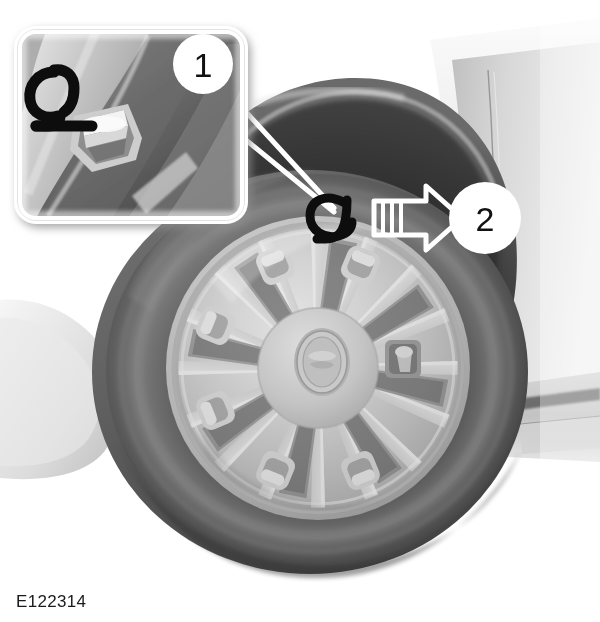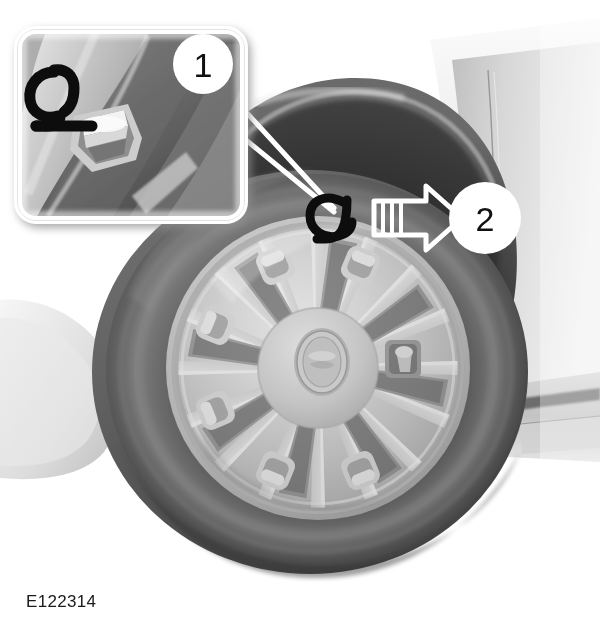--- a/index.html
+++ b/index.html
@@ -24,21 +24,21 @@
     width: 600px;
     height: 590px;
   }
   #illustration svg {
     display: block;
     width: 600px;
     height: 590px;
   }
   #figure-id {
     position: absolute;
-    left: 26px;
+    left: 16px;
     top: 592px;
     font-family: "Liberation Sans", sans-serif;
     font-size: 17px;
     font-weight: 400;
     letter-spacing: 0.3px;
     color: #1a1a1a;
     white-space: nowrap;
   }
   .callout-text {
     font-family: "Liberation Sans", sans-serif;

